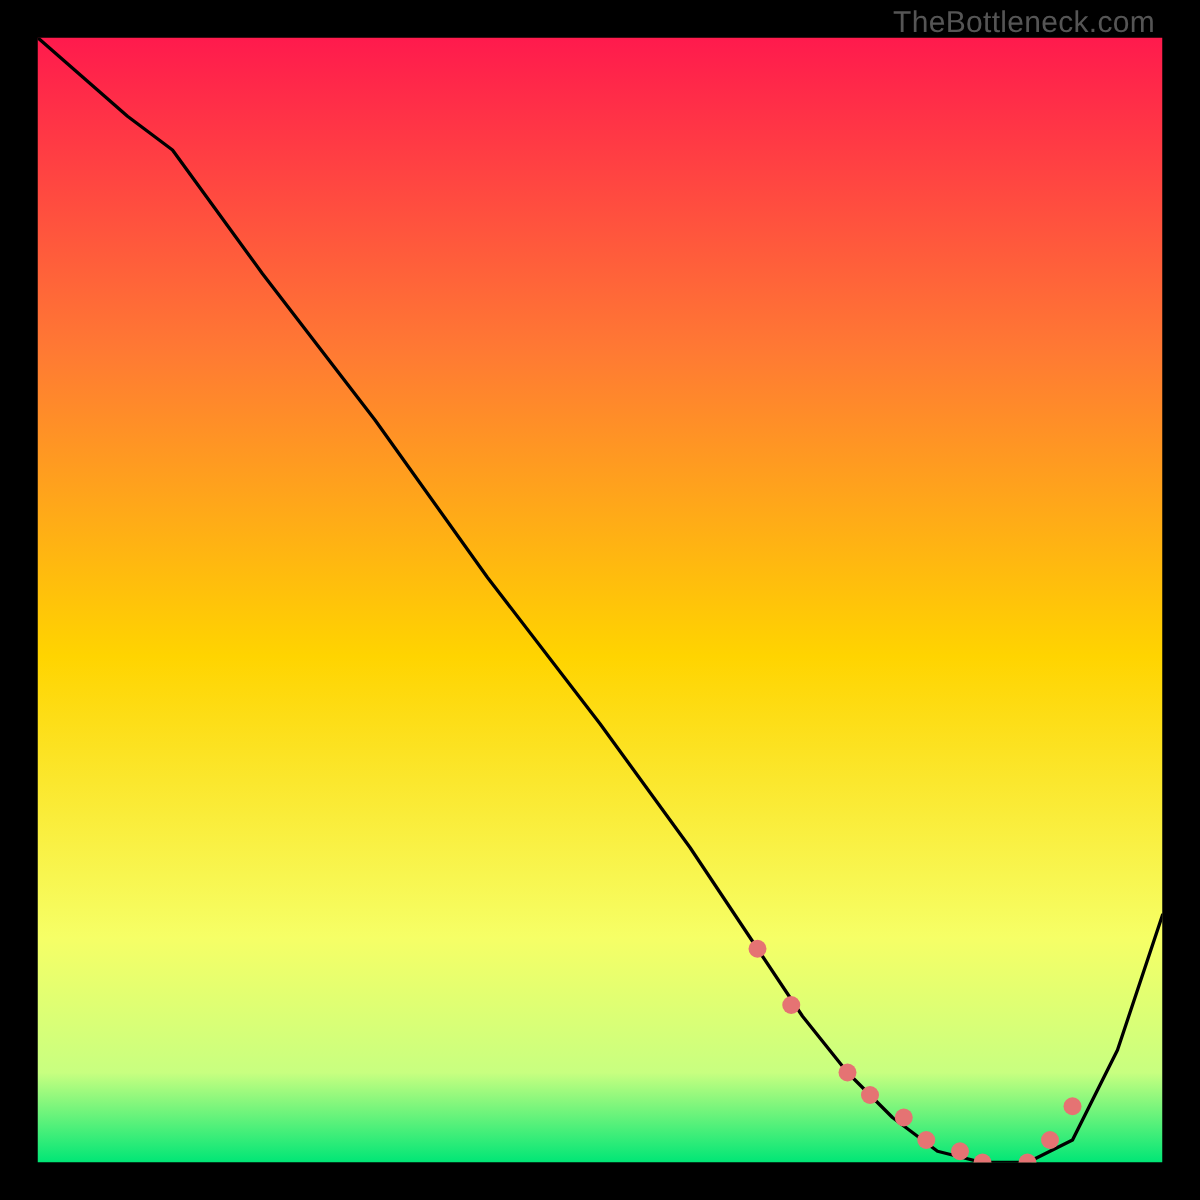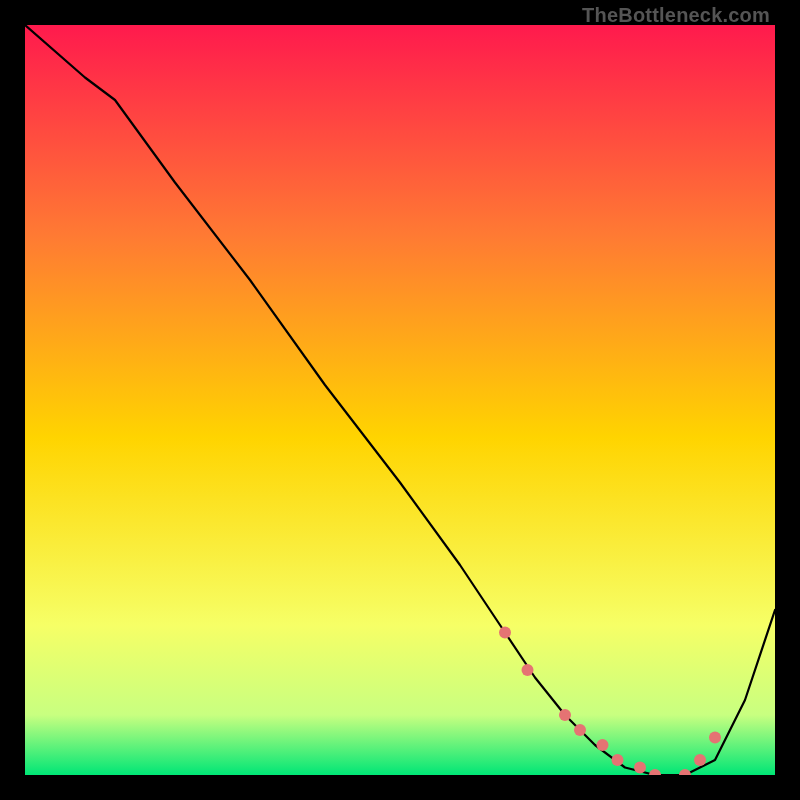--- a/index.html
+++ b/index.html
@@ -23,21 +23,21 @@
     top: 25px;
     width: 750px;
     height: 750px;
   }
   .watermark {
     position: absolute;
     top: 4px;
     right: 30px;
     color: #555;
     font-size: 20px;
-    font-weight: 700;
+    font-weight: 400;
     letter-spacing: 0.2px;
     user-select: none;
   }
   svg { display: block; }
 </style>
 </head>
 <body>
 
 <div class="frame">
 

